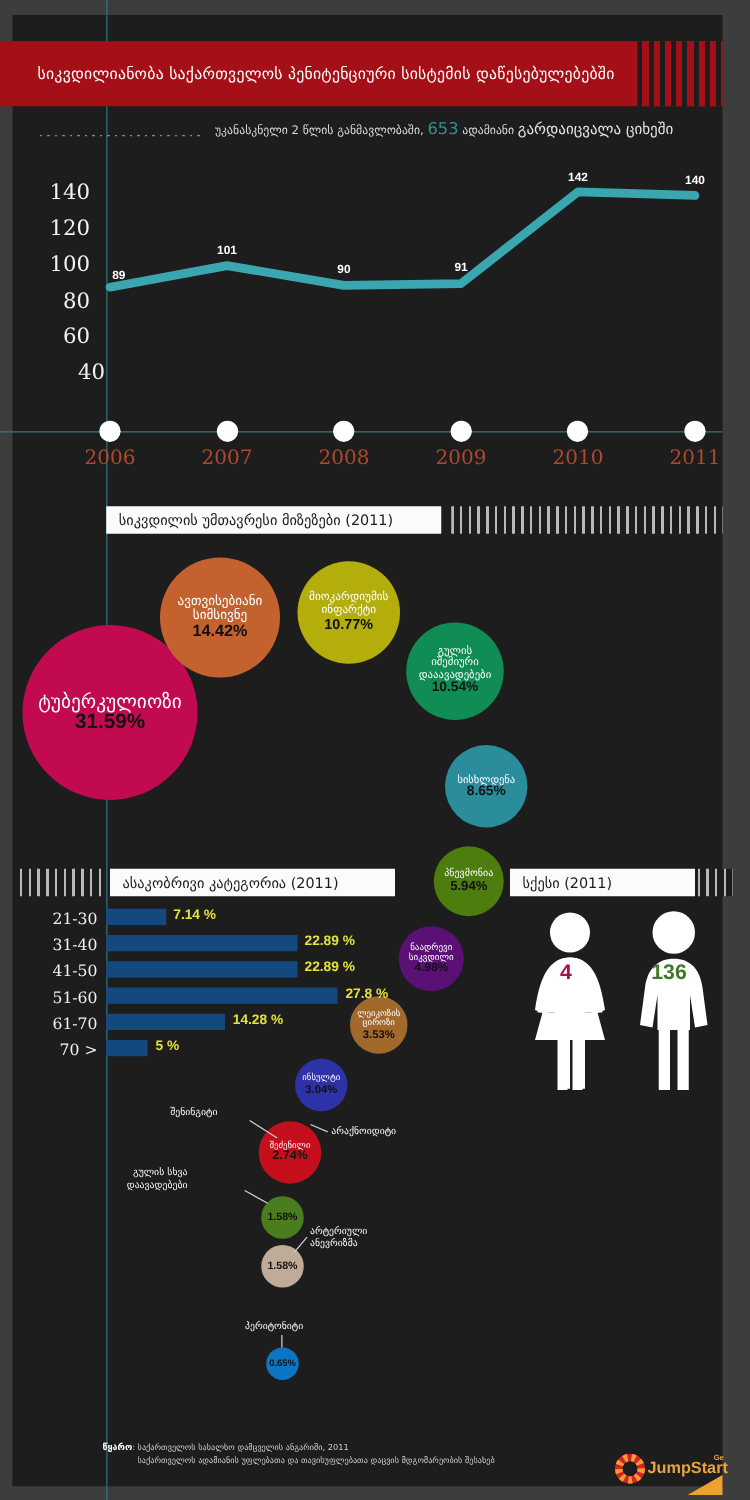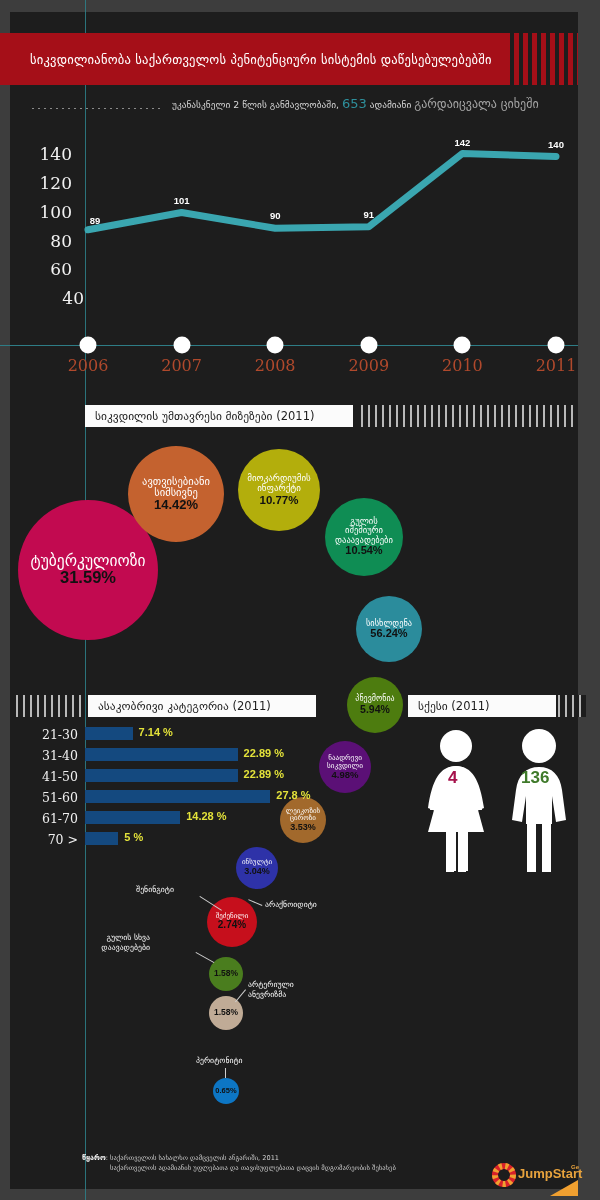--- a/index.html
+++ b/index.html
@@ -44,21 +44,21 @@
   .dotted {
     position: absolute; left: 32px; top: 12px; width: 130px; height: 1px;
     background: repeating-linear-gradient(90deg,
         #8a8a8a 0px, #8a8a8a 2px, transparent 2px, transparent 6px);
   }
   .subtitle {
     position: absolute; left: 172px; top: 0; white-space: nowrap;
     font-size: 9.4px; color: #d8d8d8;
   }
   .subtitle .big { font-size: 13px; color: #2e8f9b; }
-  .subtitle .teal { font-size: 12px; color: #a3a3a3; }
+  .subtitle .teal { font-size: 12px; color: #e5e5e5; }
 
   
   .chart { position: absolute; left: 0; top: 118px; width: 578px; height: 260px; }
   .chart svg { position: absolute; left: 0; top: 0; }
   .ytick {
     position: absolute; right: 0; width: 48px; text-align: right;
     color: #f2f2f2; font-size: 17px; font-family: "DejaVu Serif", serif;
   }
   .ptlabel {
     position: absolute; color: #ffffff; font-size: 9.5px;
@@ -237,21 +237,21 @@
         <div class="bval" style="font-size: 11.5px;">10.77%</div>
       </div>
       <div class="bubble" style="left: 364px; top: 537px; width: 78px; height: 78px; background: rgb(15, 141, 84);">
         <div class="bname" style="font-size: 8.6px;">გულის
 იშემიური
 დააავადებები</div>
         <div class="bval" style="font-size: 11px;">10.54%</div>
       </div>
       <div class="bubble" style="left: 389px; top: 629px; width: 66px; height: 66px; background: rgb(43, 140, 156);">
         <div class="bname" style="font-size: 8.4px;">სისხლდენა</div>
-        <div class="bval" style="font-size: 11px;">56.24%</div>
+        <div class="bval" style="font-size: 11px;">8.65%</div>
       </div>
       <div class="bubble" style="left: 375px; top: 705px; width: 56px; height: 56px; background: #4d7c0f;">
         <div class="bname" style="font-size: 8px;">პნევმონია</div>
         <div class="bval" style="font-size: 10.5px;">5.94%</div>
       </div>
       <div class="bubble" style="left: 345px; top: 767px; width: 52px; height: 52px; background: rgb(91, 16, 118);">
         <div class="bname" style="font-size: 7.2px;">ნაადრევი
 სიკვდილი</div>
         <div class="bval" style="font-size: 9.5px;">4.98%</div>
       </div>

